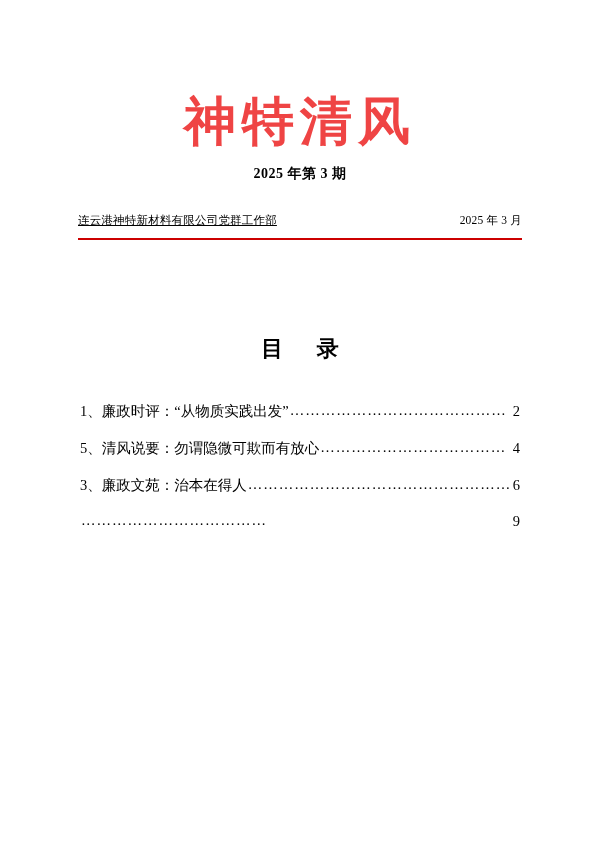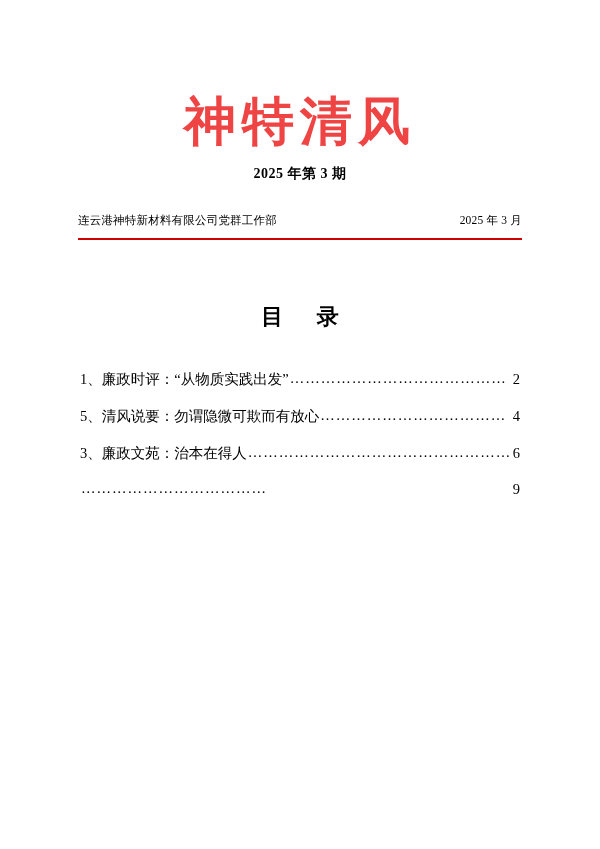--- a/index.html
+++ b/index.html
@@ -40,31 +40,31 @@
     letter-spacing: 0.5px;
   }
   .imprint {
     margin-top: 30px;
     display: flex;
     justify-content: space-between;
     align-items: baseline;
     font-size: 11.5px;
     letter-spacing: 0.2px;
   }
-  .imprint .left { text-align: center; }
+  .imprint .left { text-align: center; text-decoration: underline; }
   .imprint .right { text-align: left; }
   .rule {
     margin-top: 10px;
     height: 2px;
     background: #cc0000;
     width: 100%;
   }
   .toc-title {
     text-align: center;
-    margin-top: 62px;
+    margin-top: 94px;
     font-size: 22px;
     font-weight: bold;
     letter-spacing: 14px;
     text-indent: 14px;
   }
   .toc {
     margin-top: 38px;
     padding: 0 2px;
   }
   .toc-item {

